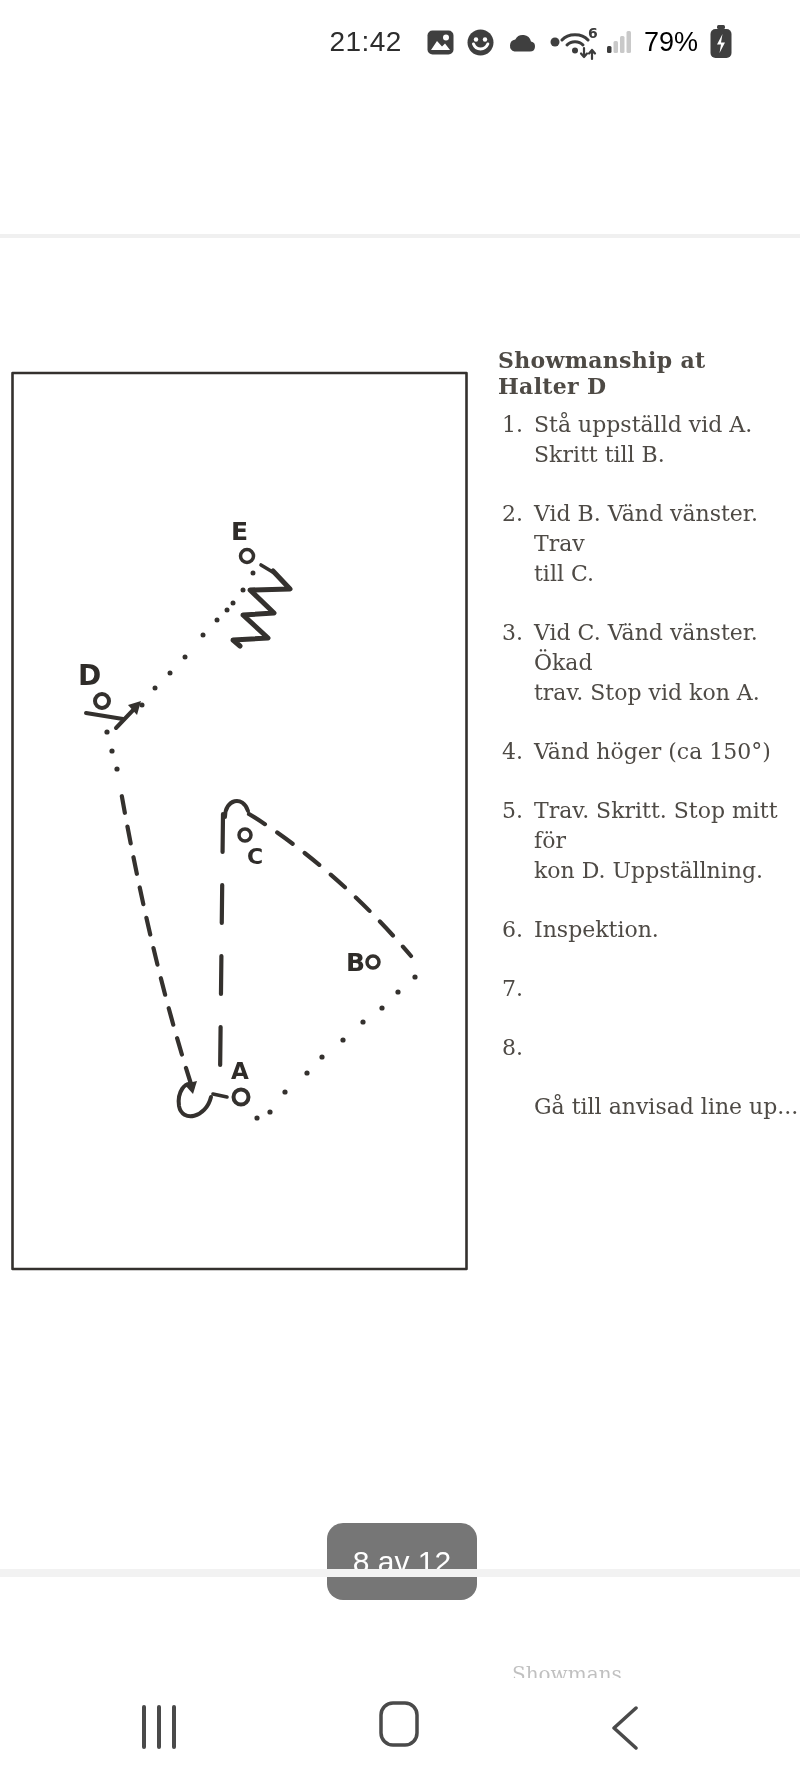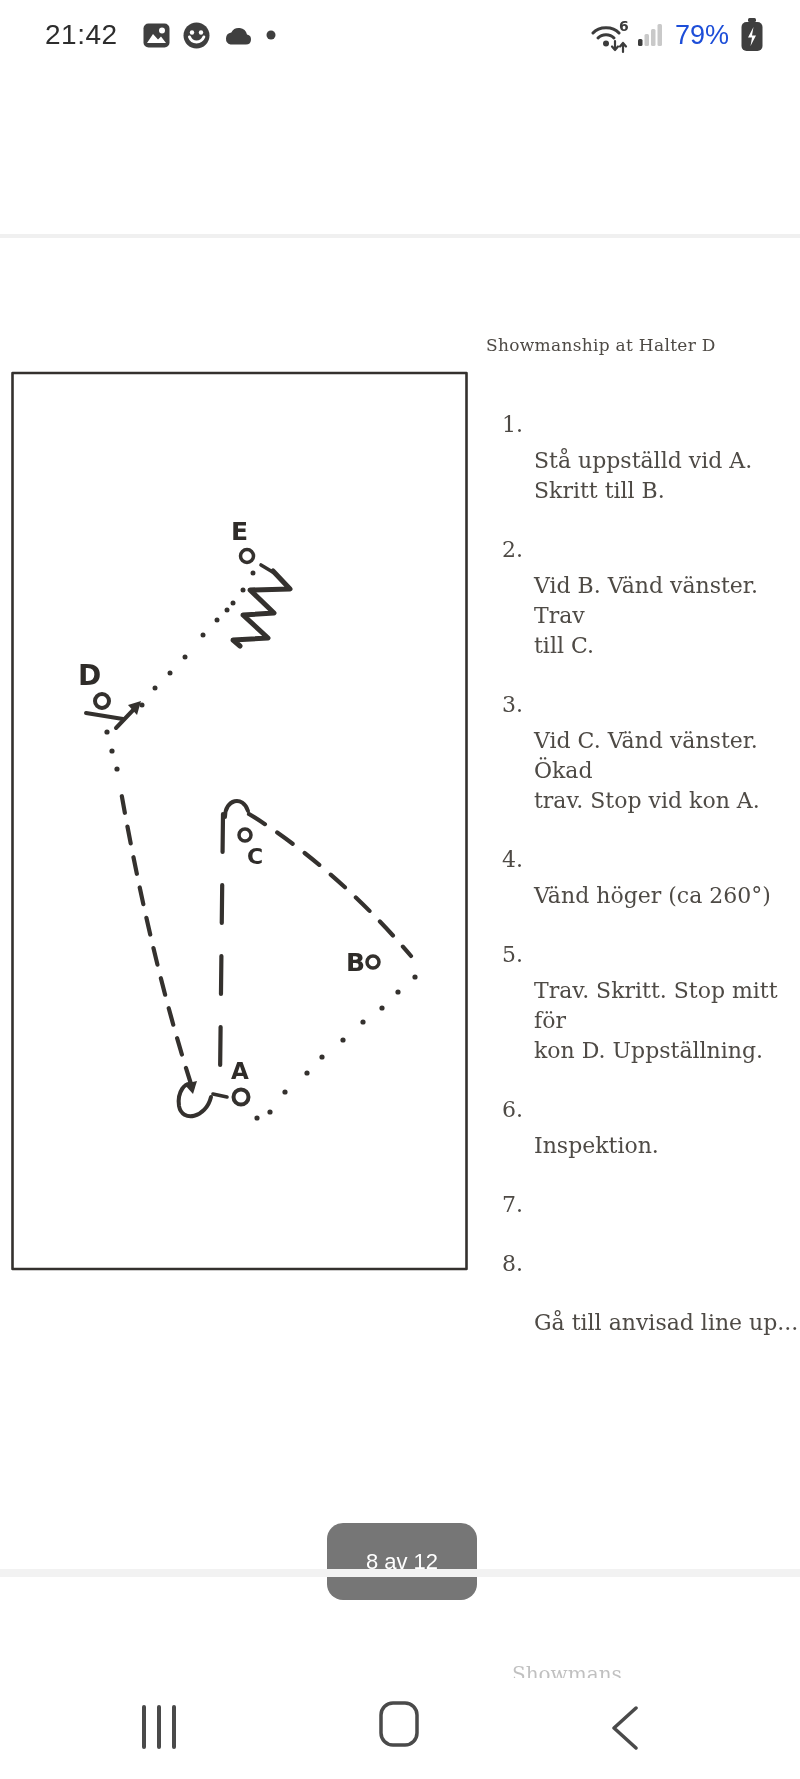--- a/index.html
+++ b/index.html
@@ -1,48 +1,48 @@
 <!DOCTYPE html>
 <html><head>
 <meta charset="utf-8">
 <style>
   html,body{margin:0;padding:0;background:#fff;}
   .screen{position:relative;width:800px;height:1779px;background:#ffffff;overflow:hidden;
           font-family:"Liberation Sans",sans-serif;}
 
   
-  .status-bar{position:absolute;top:0;left:0;width:800px;height:64px;
-              display:flex;align-items:center;justify-content:space-between;
-              padding:6px 36px 0 45px;box-sizing:border-box;}
+  .status-bar{position:absolute;top:7px;left:0;width:800px;height:64px;
+              display:flex;align-items:center;justify-content:flex-end;
+              padding:6px 67px 0 45px;box-sizing:border-box;}
   .sb-left{display:flex;align-items:center;gap:13px;}
   .sb-right{display:flex;align-items:center;gap:9px;}
   .time{font-size:28px;color:#2d2d2d;letter-spacing:.5px;margin-right:12px;}
-  .percent{font-size:27px;color:#1d4ed8;margin:8px 2px;}
+  .percent{font-size:27px;color:#000000;margin:8px 2px;}
   .sb-left svg,.sb-right svg{display:block;}
 
   
   .sep-top{position:absolute;left:0;top:234px;width:800px;height:4px;background:#f0f0f0;}
   .sep-bottom{position:absolute;left:0;top:1569px;width:800px;height:8px;background:#f2f2f2;}
 
   
   .diagram{position:absolute;left:10px;top:370px;}
-  .doc-title{position:absolute;left:482px;top:331px;margin:4px;font-weight:400;
-             font-family:"DejaVu Serif",serif;font-size:17px;color:#4e4a45;letter-spacing:.3px;}
+  .doc-title{position:absolute;left:482px;top:331px;margin:16px;font-weight:700;
+             font-family:"DejaVu Serif",serif;font-size:22px;color:#4e4a45;letter-spacing:.3px;}
   .instructions{position:absolute;left:487px;top:410px;width:320px;margin:0;padding:0;list-style:none;}
   .instructions li{display:flex;margin-bottom:29px;
                    font-family:"DejaVu Serif",serif;font-size:22px;line-height:30px;color:#4e4a45;}
   .num{width:36px;text-align:right;margin-right:11px;flex:none;}
-  .itext{white-space:pre-line;margin-top:36px;}
+  .itext{white-space:pre-line;}
   .closing-note{padding-left:47px;font-family:"DejaVu Serif",serif;font-size:22px;
                 line-height:30px;color:#4e4a45;}
 
   
   .page-indicator{position:absolute;left:327px;top:1523px;width:150px;height:77px;
                   background:#767676;border-radius:16px;color:#ffffff;
-                  font-size:22px;line-height:77px;text-align:center;}
+                  font-size:30px;line-height:77px;text-align:center;}
 
   
   .next-page-peek{position:absolute;left:512px;top:1663px;width:110px;height:15px;overflow:hidden;
                   font-family:"DejaVu Serif",serif;font-size:20px;line-height:22px;
                   color:#8e8e8e;opacity:.55;}
 
   
   .nav-recents{position:absolute;left:142px;top:1704px;}
   .nav-home{position:absolute;left:379px;top:1701px;}
   .nav-back{position:absolute;left:610px;top:1706px;}
@@ -183,21 +183,21 @@
       <span class="itext">Vid B. Vänd vänster. Trav
 till C.</span>
       </li>
     <li>
       <span class="num">3.</span>
       <span class="itext">Vid C. Vänd vänster. Ökad
 trav. Stop vid kon A.</span>
       </li>
     <li>
       <span class="num">4.</span>
-      <span class="itext">Vänd höger (ca 260°)</span>
+      <span class="itext">Vänd höger (ca 150°)</span>
       </li>
     <li>
       <span class="num">5.</span>
       <span class="itext">Trav. Skritt. Stop mitt för
 kon D. Uppställning.</span>
       </li>
     <li>
       <span class="num">6.</span>
       <span class="itext">Inspektion.</span>
       </li>

